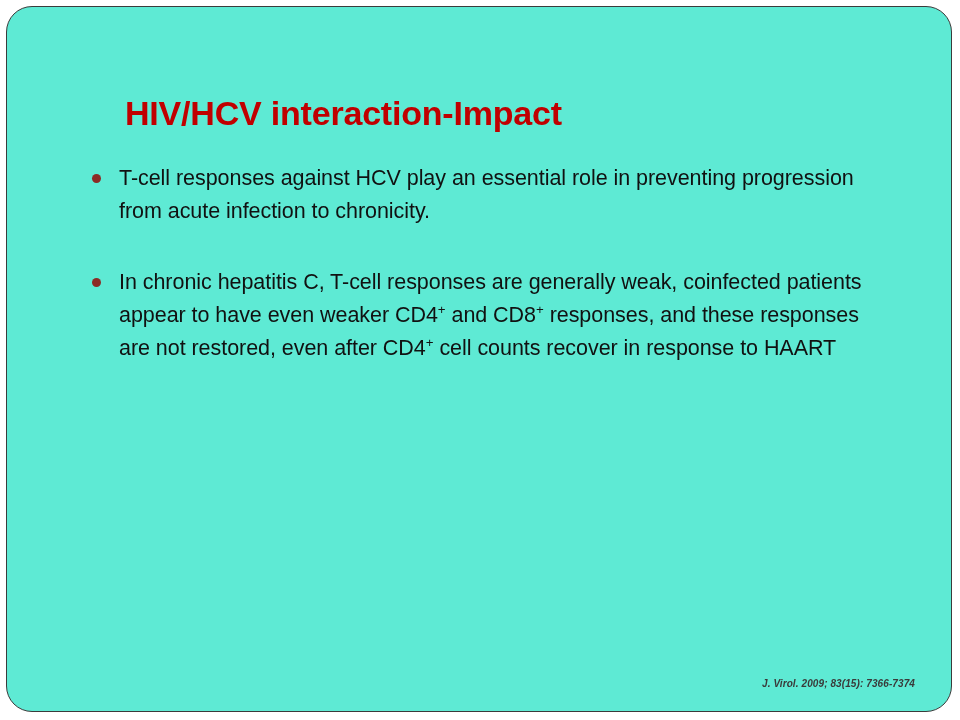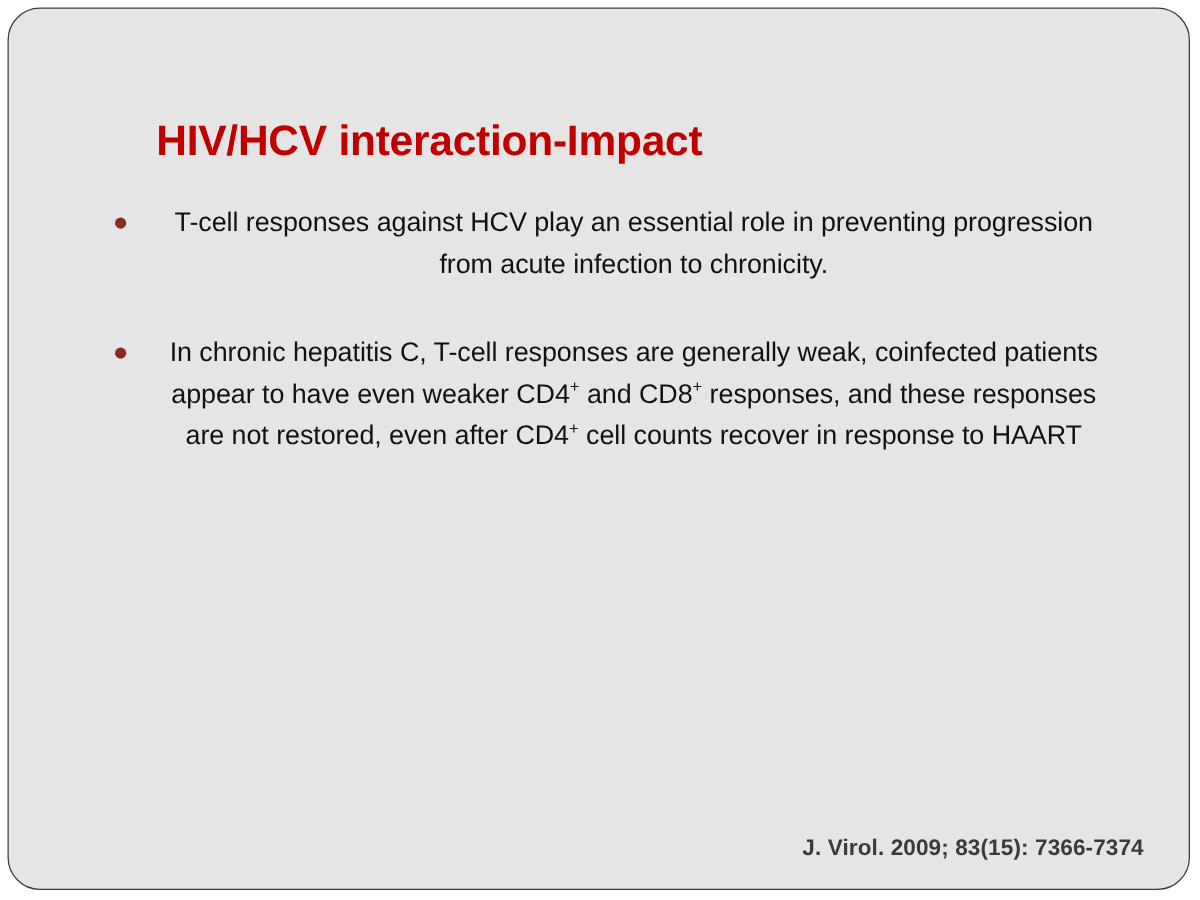--- a/index.html
+++ b/index.html
@@ -14,21 +14,21 @@
     font-family: "Liberation Sans", sans-serif;
   }
 
   .slide {
     position: absolute;
     left: 6px;
     top: 6px;
     width: 946px;
     height: 706px;
     box-sizing: border-box;
-    background: #e5e5e5;
+    background: #5eead4;
     border: 1px solid #3b3b3b;
     border-radius: 26px;
     overflow: hidden;
   }
 
   .slide-title {
     position: absolute;
     left: 118px;
     top: 64px;
     width: 760px;
@@ -51,21 +51,20 @@
   }
 
   .bullet-item {
     position: relative;
     padding-left: 34px;
     margin-bottom: 38px;
     font-size: 21.5px;
     line-height: 33px;
     color: #111111;
     letter-spacing: -0.05px;
-    text-align: center;
   }
   .bullet-item:last-child {
     margin-bottom: 0;
   }
 
   .bullet-marker {
     position: absolute;
     left: 7px;
     top: 12px;
     width: 9px;
@@ -81,21 +80,22 @@
   .bullet-text sup {
     font-size: 0.62em;
     vertical-align: super;
     line-height: 0;
   }
 
   .citation {
     position: absolute;
     right: 36px;
     bottom: 22px;
-    font-size: 18px;
+    font-size: 10px;
+    font-style: italic;
     font-weight: bold;
     color: #3a3a3a;
     letter-spacing: 0.1px;
     white-space: nowrap;
   }
 </style>
 </head>
 <body>
 
 <div class="slide">

